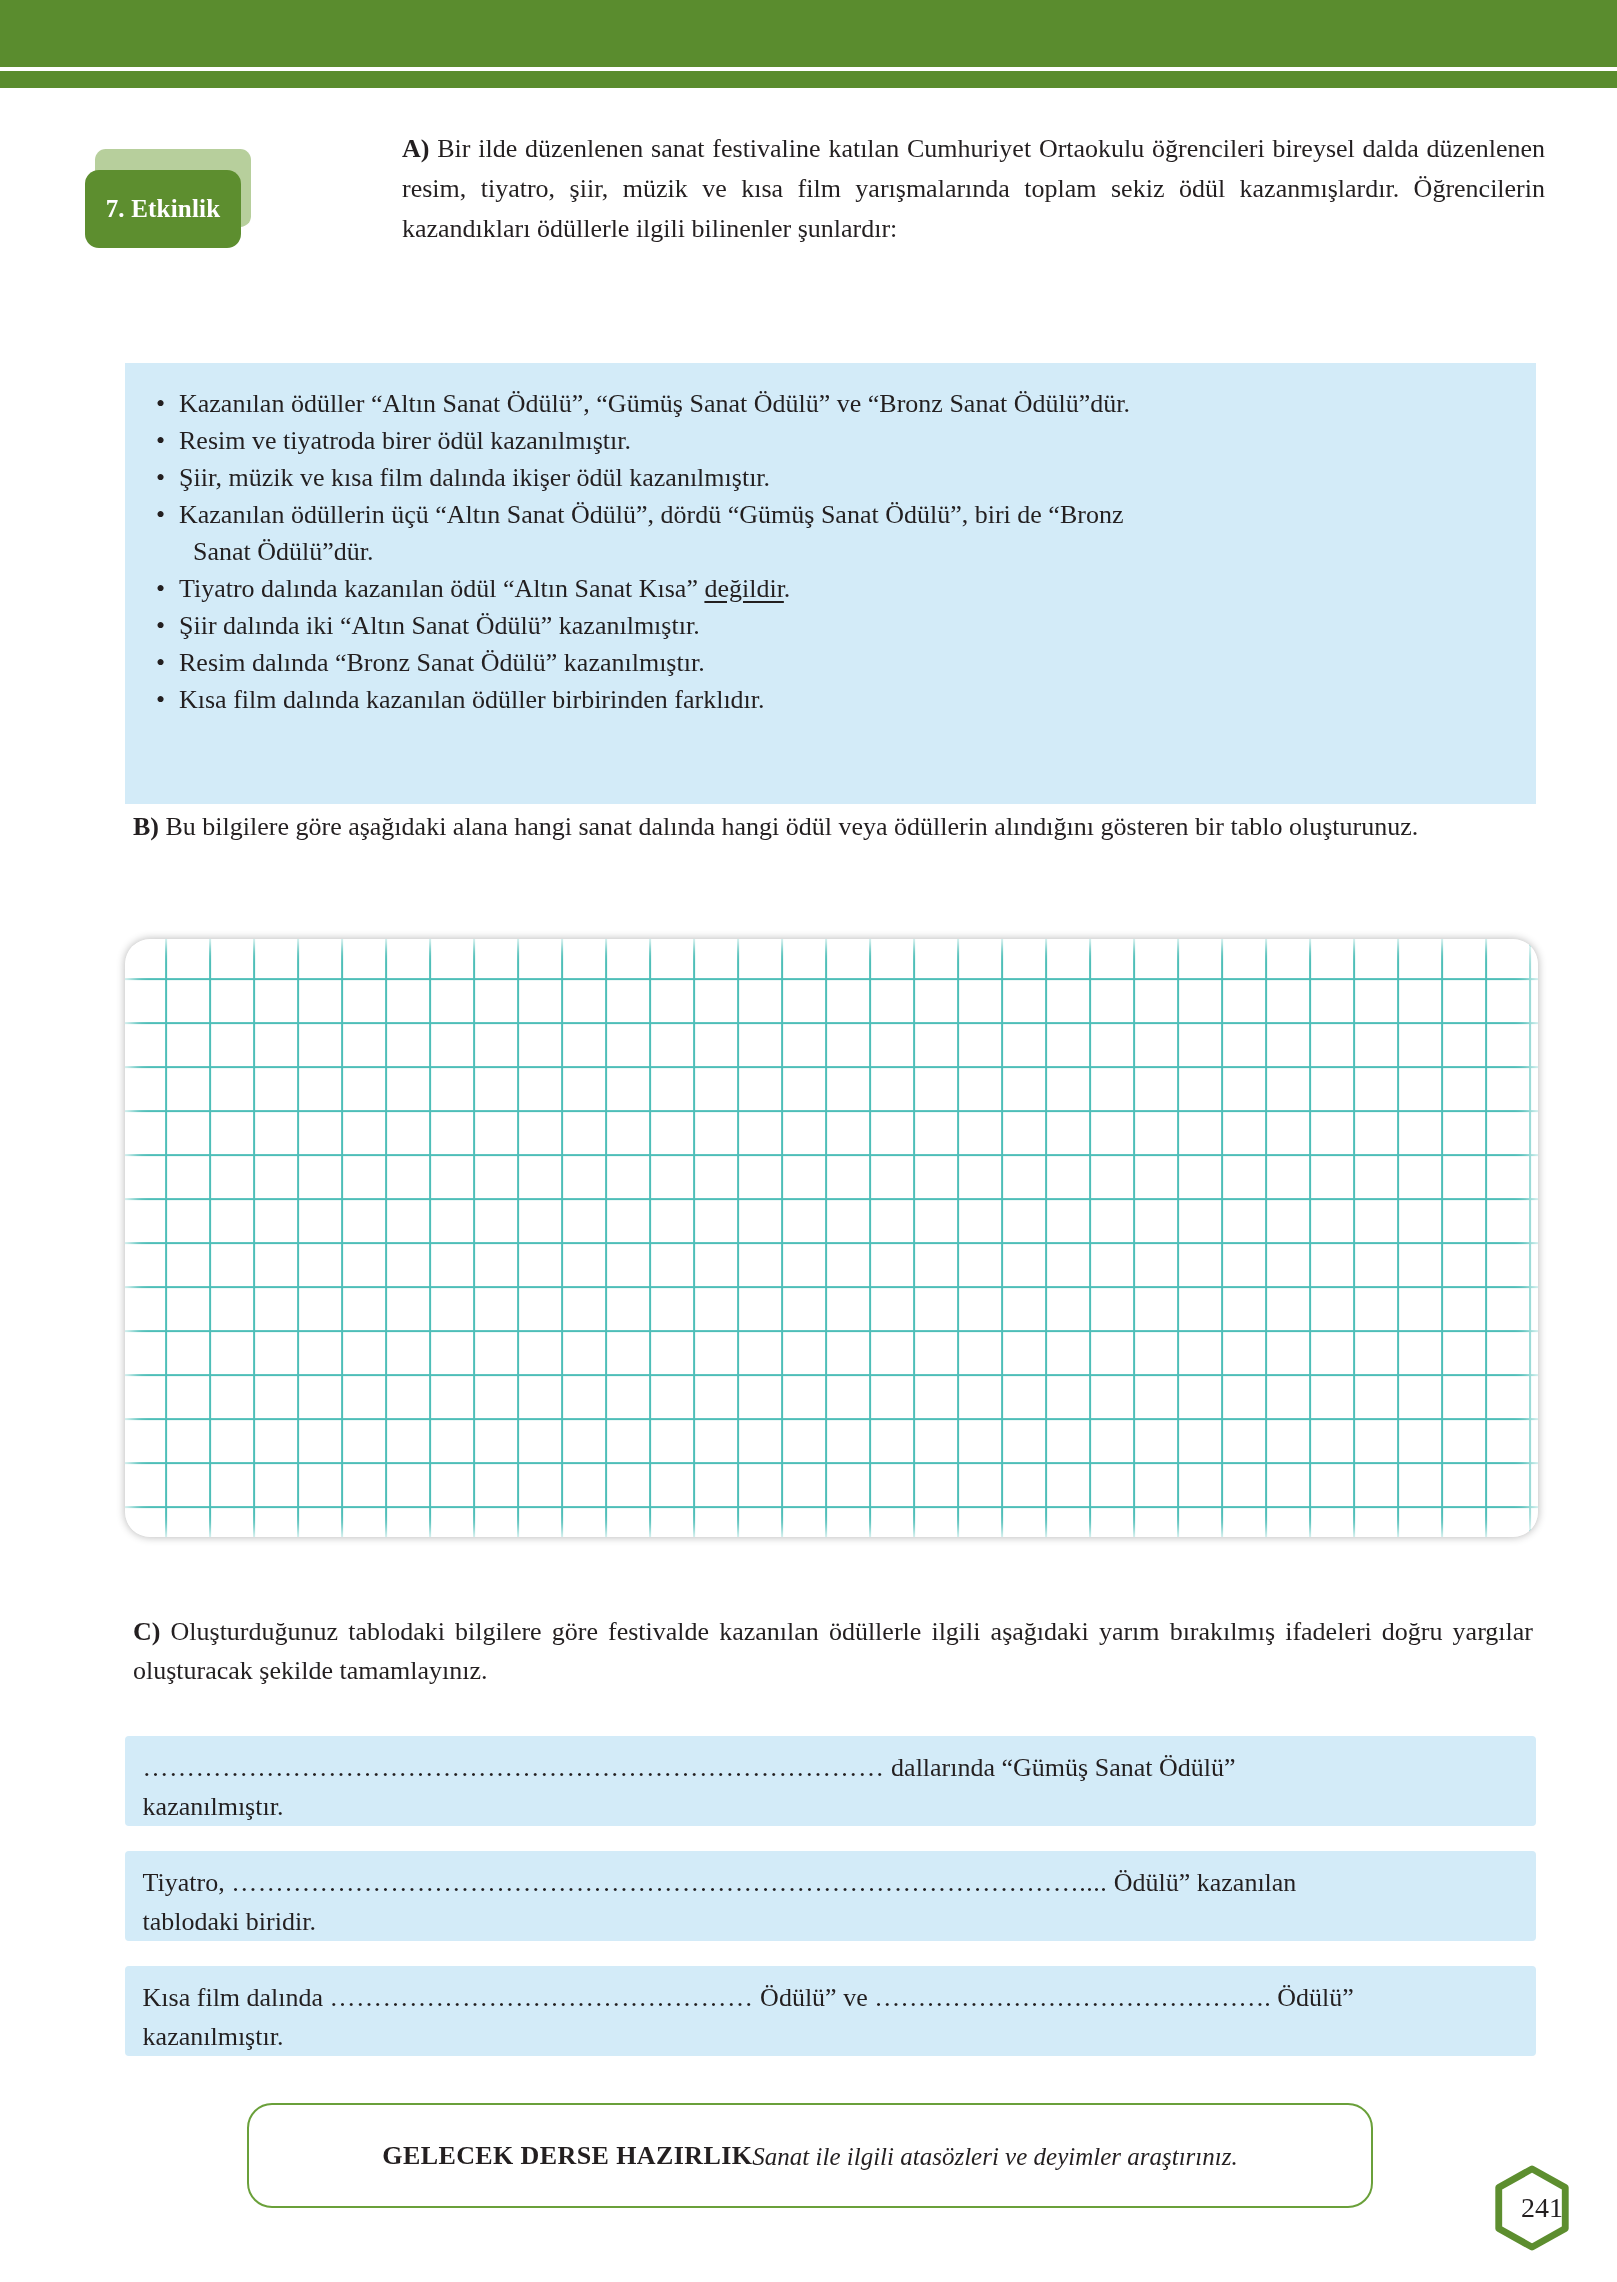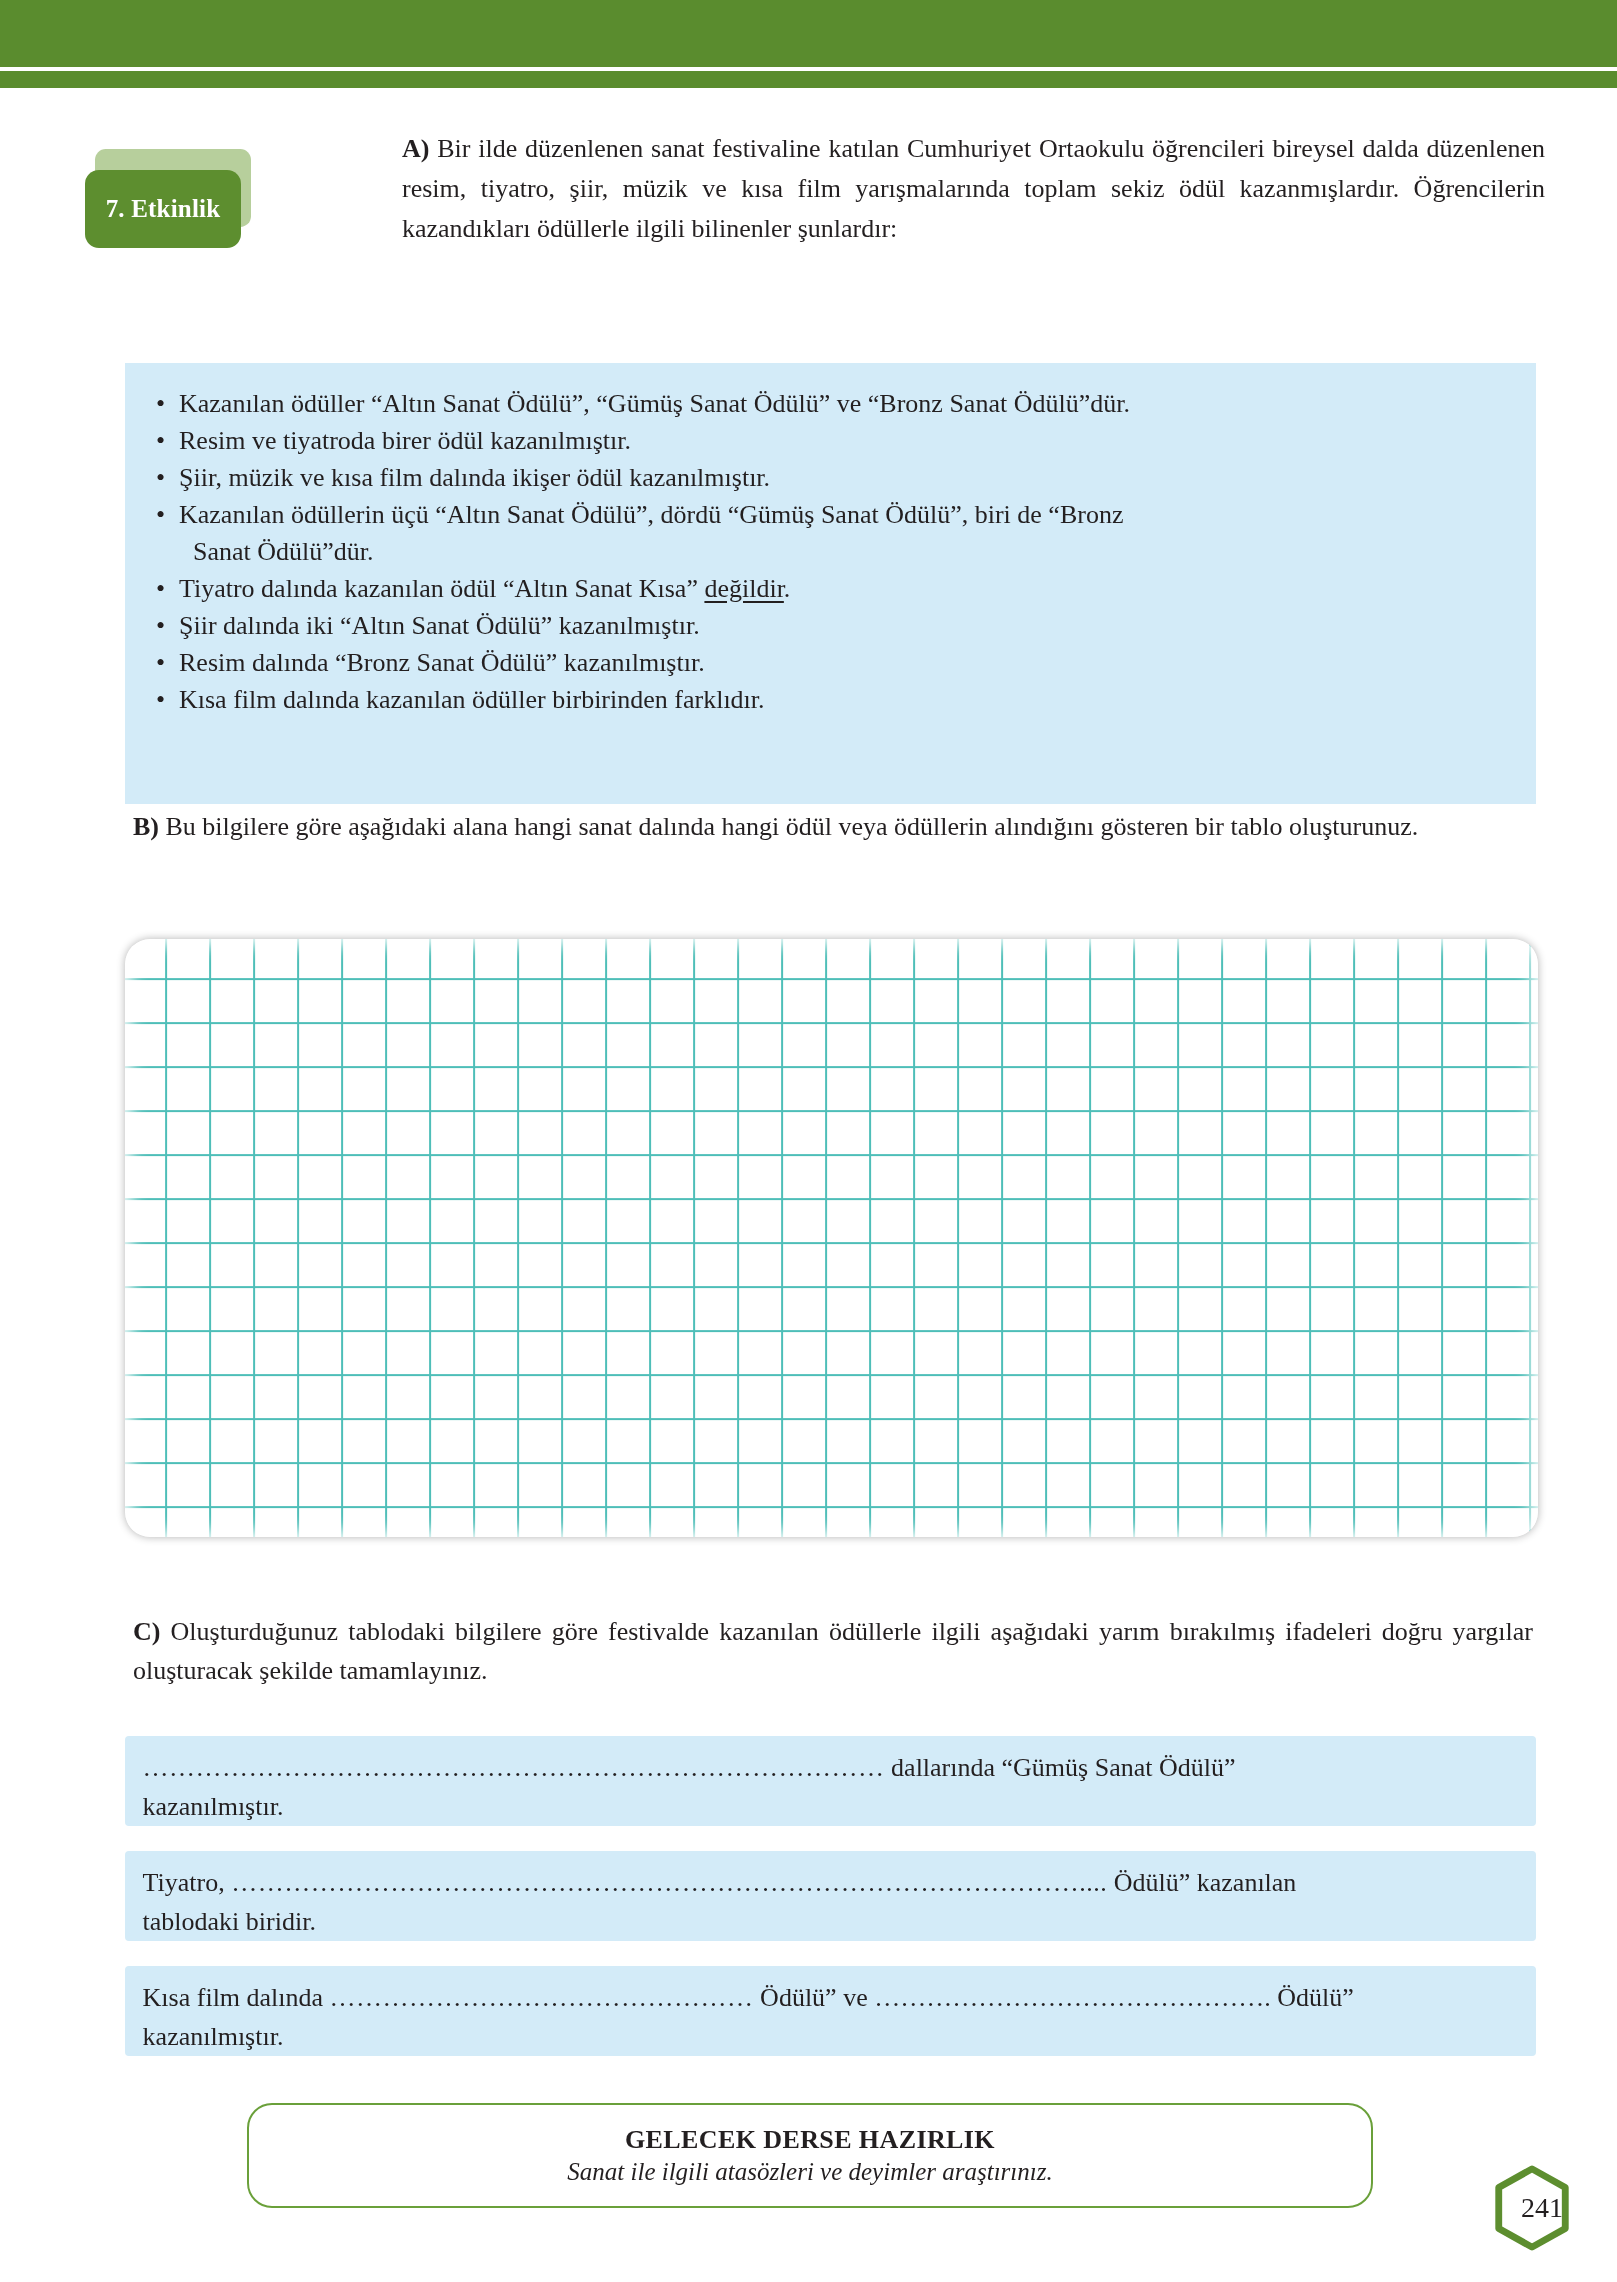--- a/index.html
+++ b/index.html
@@ -103,21 +103,21 @@
   }
   #blank-1 { top:1736px; height:90px; }
   #blank-2 { top:1851px; height:90px; }
   #blank-3 { top:1966px; height:90px; }
   .dots { letter-spacing:0.5px; }
 
   
   #prep-box {
     position:absolute; left:247px; top:2103px; width:1126px; height:105px;
     border:2.3px solid #6aa03a; border-radius:25px;
-    display:flex; flex-direction:column; align-items:center; justify-content:center;
+    display:flex; flex-direction:row; align-items:center; justify-content:center;
     background:#ffffff;
   }
   #prep-title {
     font-size:26px; font-weight:bold; letter-spacing:0.4px; color:#231f20;
   }
   #prep-subtitle {
     font-size:25px; font-style:italic; color:#231f20; margin-top:3px;
   }
 
   

